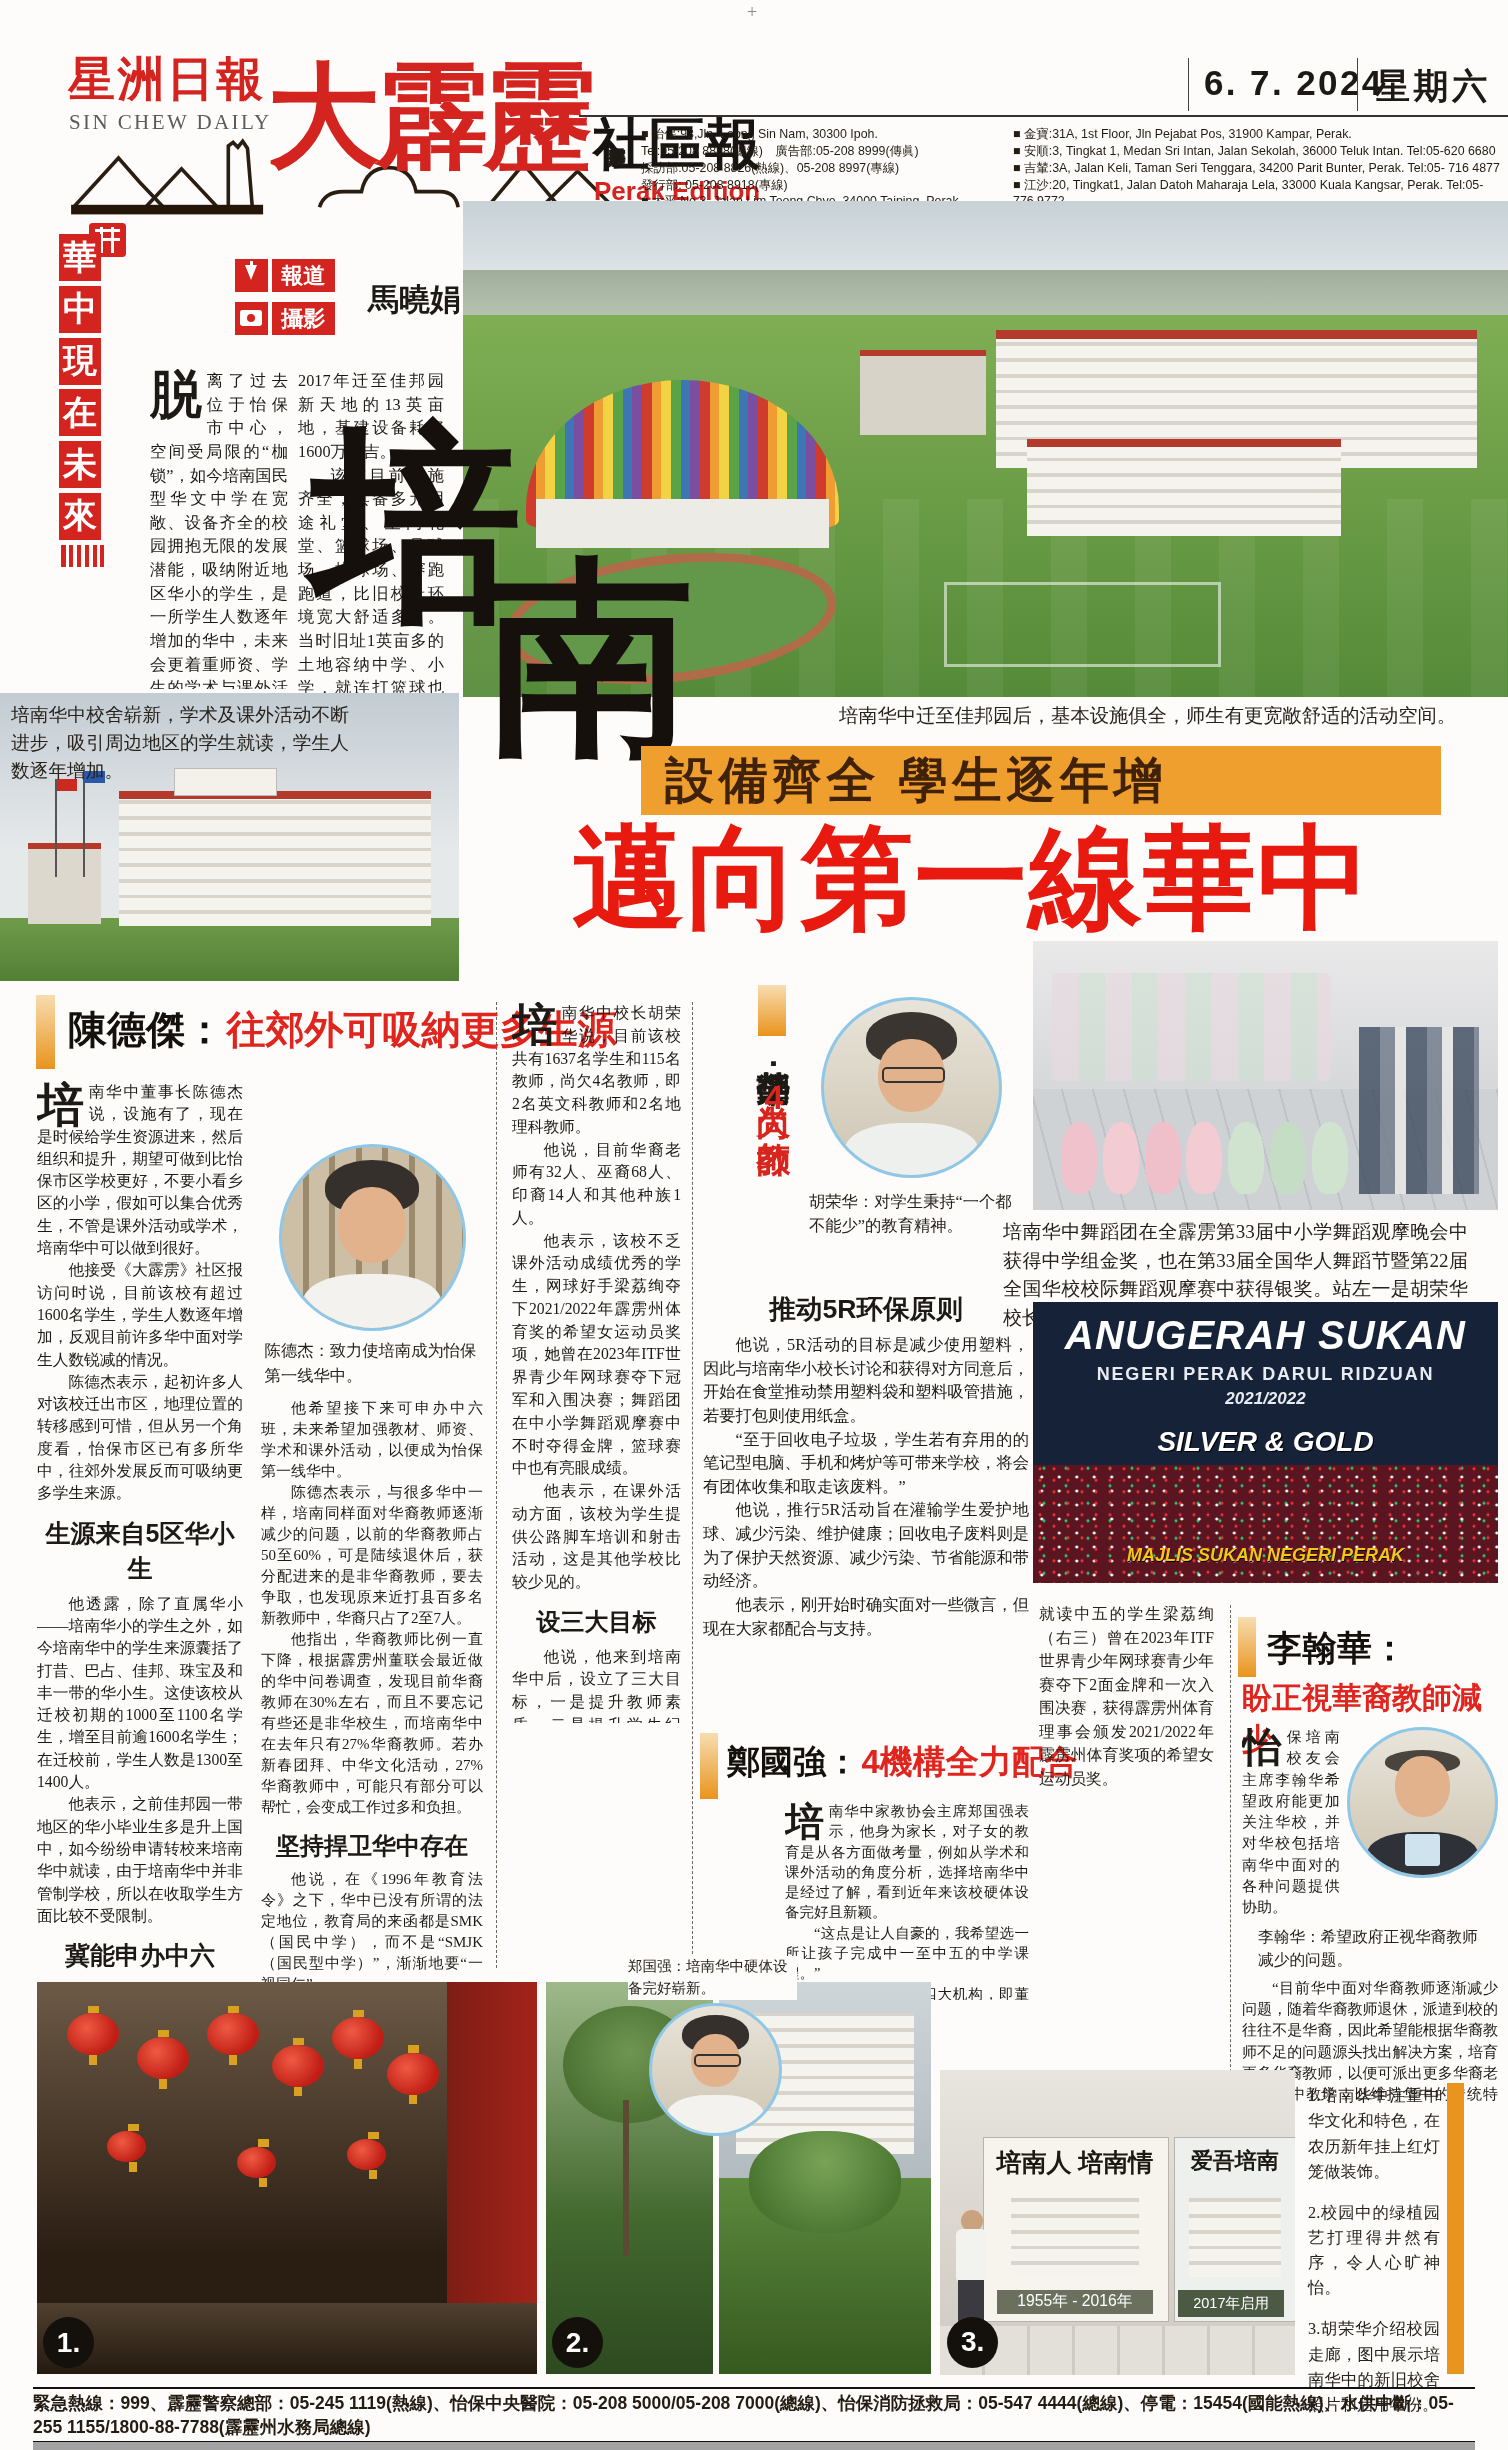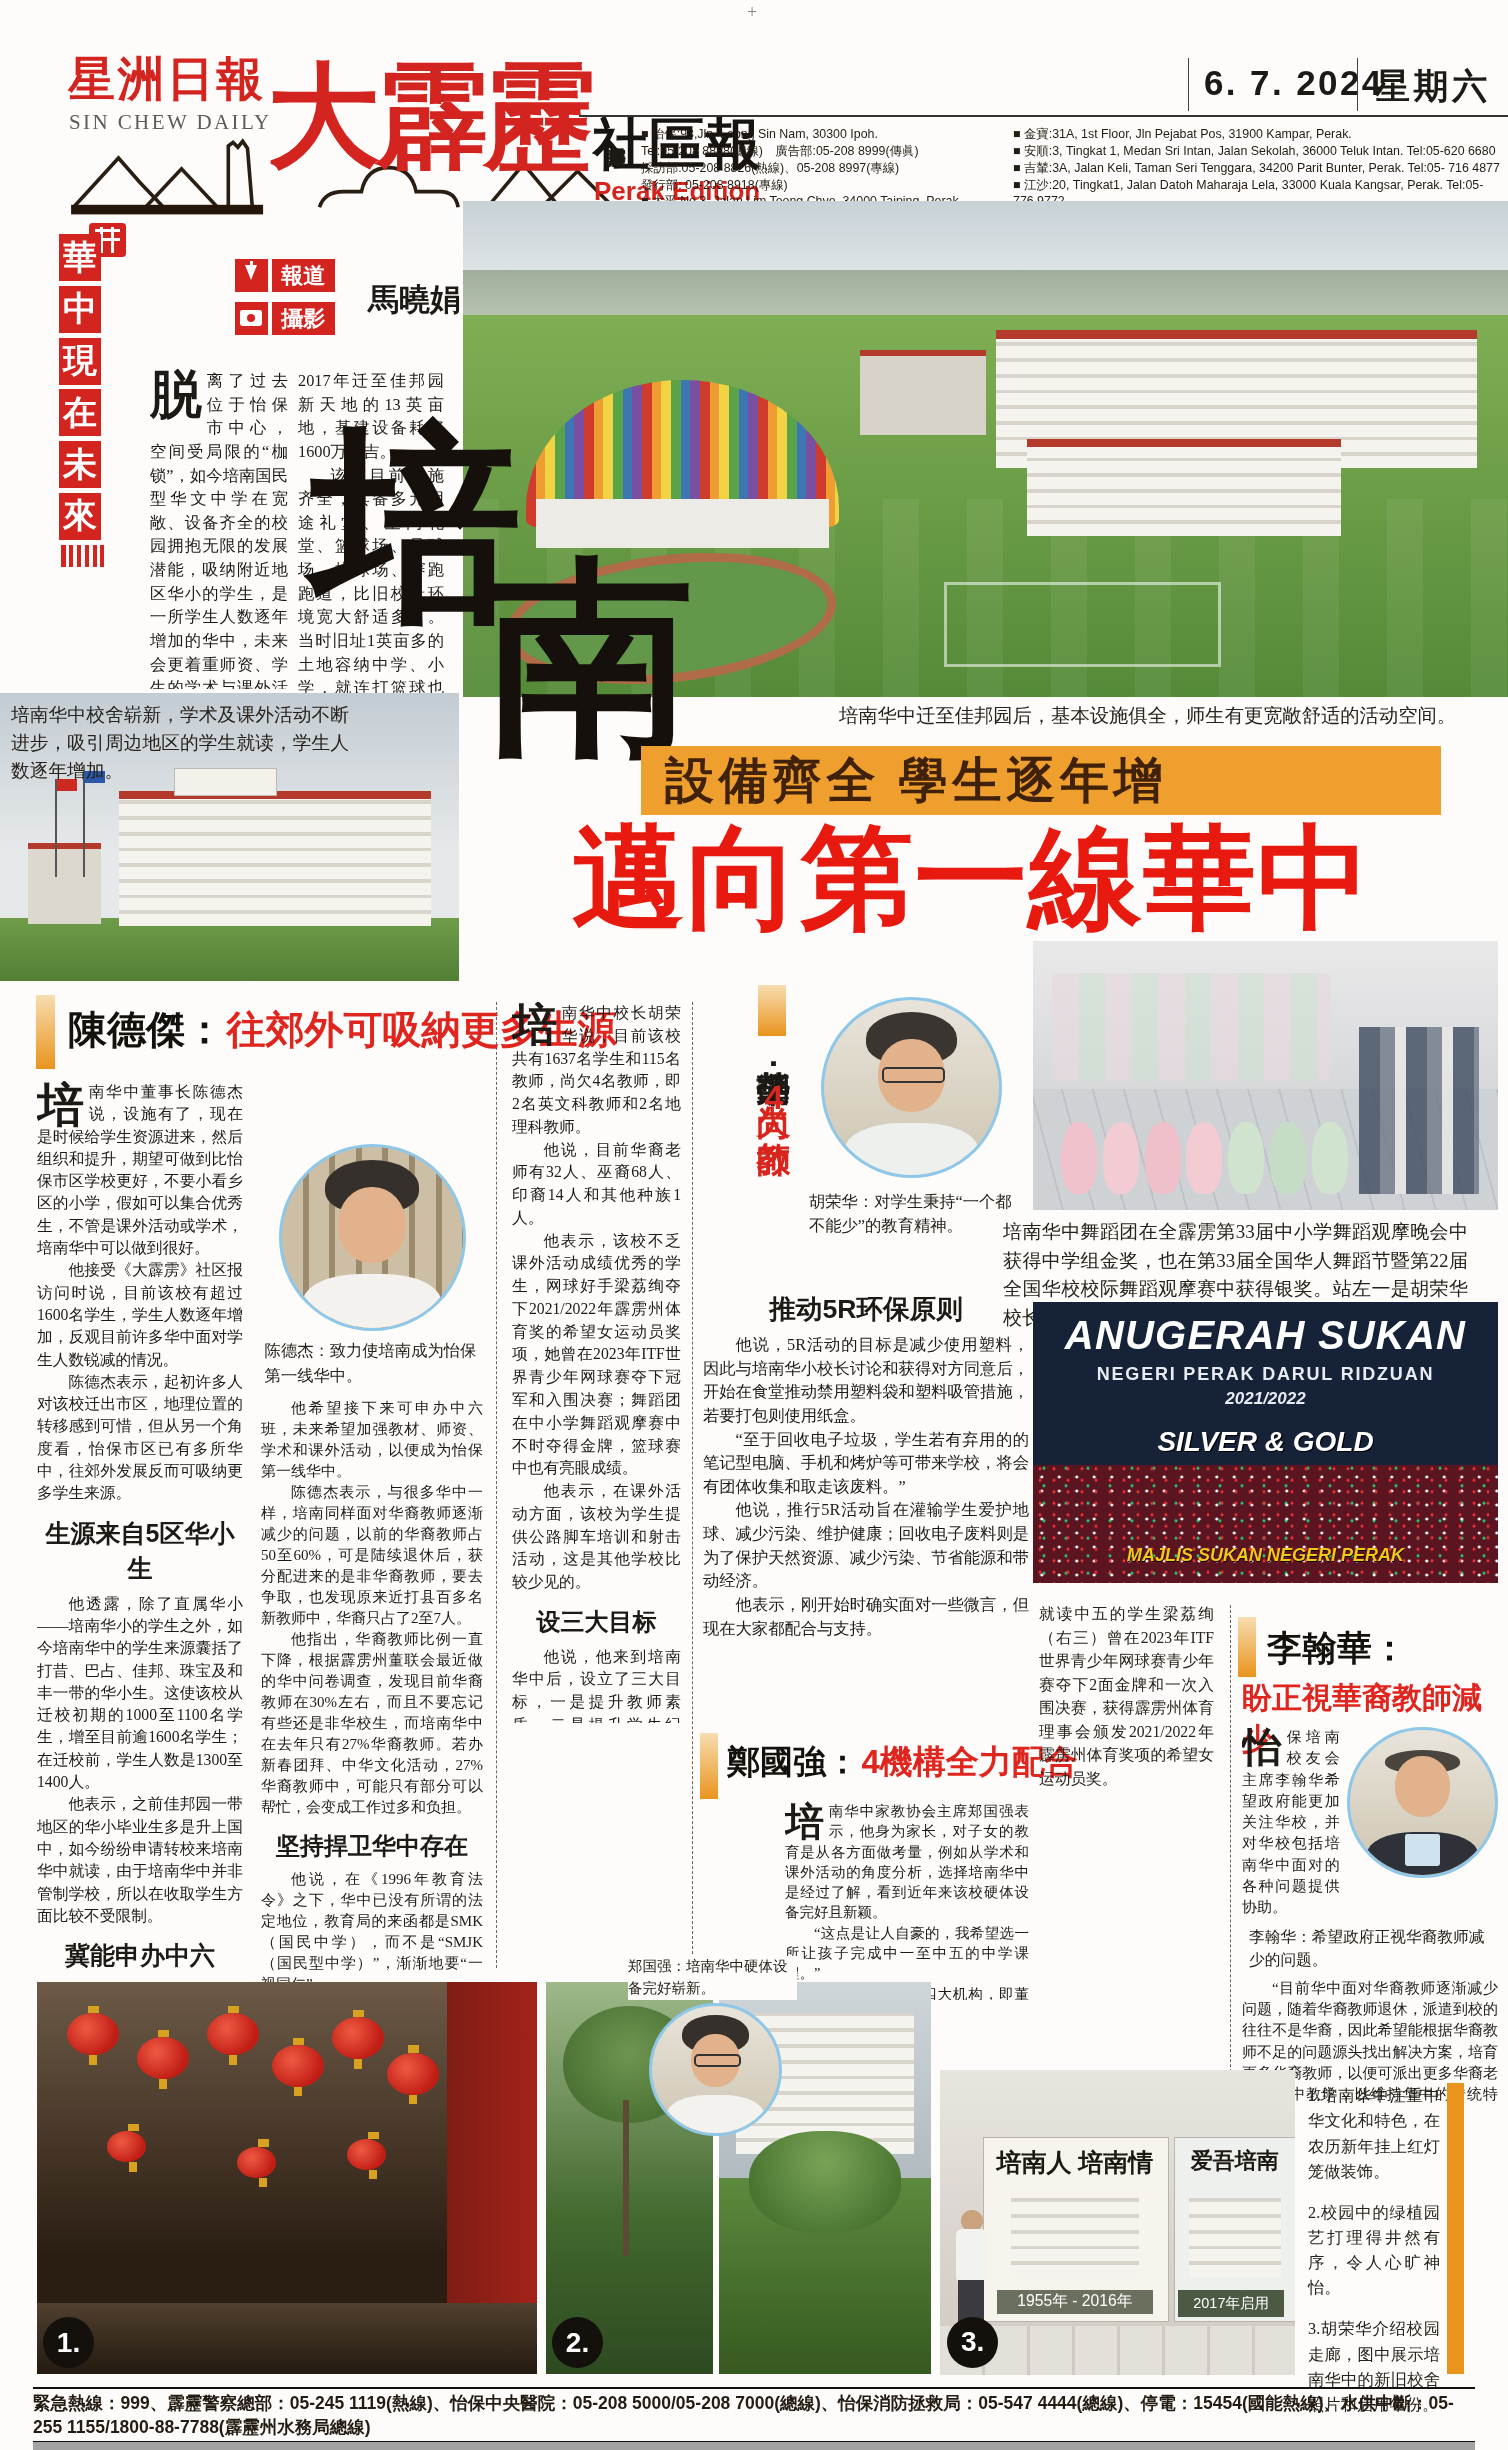--- a/index.html
+++ b/index.html
@@ -339,21 +339,21 @@
     <div class="avatar" style="float:right;width:145px;height:145px;margin:0 0 4.8px 7.2px;">
       <div class="hair" style="top:14%;height:16%;background:#4a443e;"></div>
         <div class="face" style="top:18%;"></div>
         <div class="shirt" style="background:#2e3138;"></div>
       <div class="abs" style="left:38%;bottom:6%;width:24%;height:22%;background:#cfe3ef;border-radius:2.4px;"></div>
     </div>
     <div class="just" style="font-size:15px;line-height:1.42;">
       <span class="drop" style="font-size:40px;">怡</span>
       <span>保培南校友会主席李翰华希望政府能更加关注华校，并对华校包括培南华中面对的各种问题提供协助。</span>
     </div>
-    <div class="cap" style="clear:right;margin:6px 7px;font-size:15.7px;">李翰华：希望政府正视华裔教师减少的问题。</div>
+    <div class="cap" style="clear:right;margin:6px 16px;font-size:15.7px;">李翰华：希望政府正视华裔教师减少的问题。</div>
     <div class="just" style="font-size:15px;line-height:1.42;text-indent:2em;">“目前华中面对华裔教师逐渐减少问题，随着华裔教师退休，派遣到校的往往不是华裔，因此希望能根据华裔教师不足的问题源头找出解决方案，培育更多华裔教师，以便可派出更多华裔老师到华中教学，以维持华中的传统特色。”</div>
   </div>
 
   <div class="photo" style="left:37px;top:1982px;width:500px;height:392px;">
     <div class="abs" style="left:0;top:0;width:100%;height:100%;background:linear-gradient(#6d5a47,#2a1d12 70%);"></div>
     <div class="abs" style="right:0;top:0;width:18%;height:100%;background:linear-gradient(90deg,#7d1d15,#a32319);"></div>
     <div class="abs" style="left:0;bottom:0;width:100%;height:18%;background:linear-gradient(#50402f,#241a10);"></div>
     <div class="lantern" style="left:6%;top:8%;"></div>
       <div class="lantern" style="left:20%;top:14%;"></div>
     <div class="lantern" style="left:34%;top:8%;"></div>

